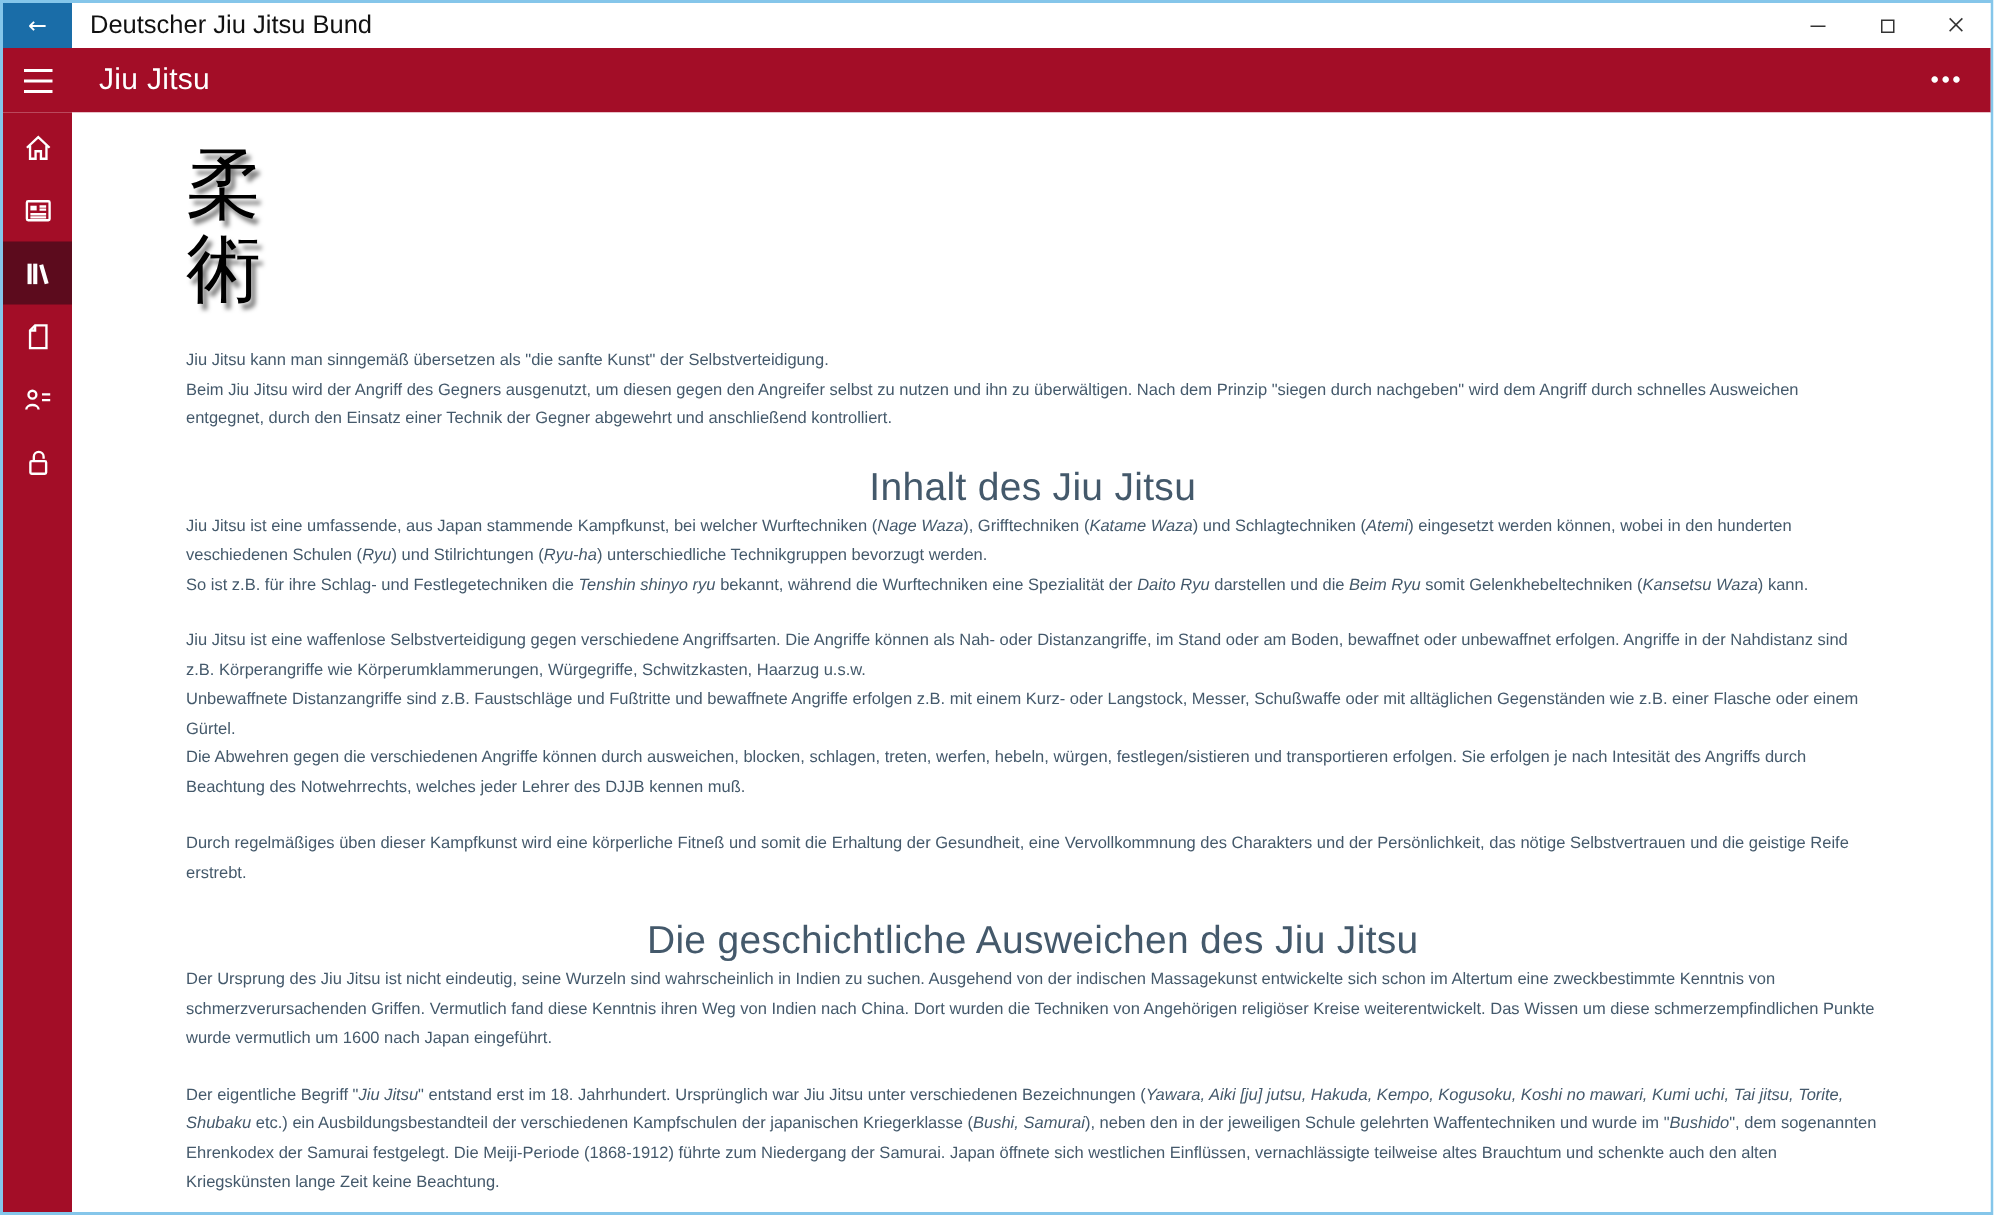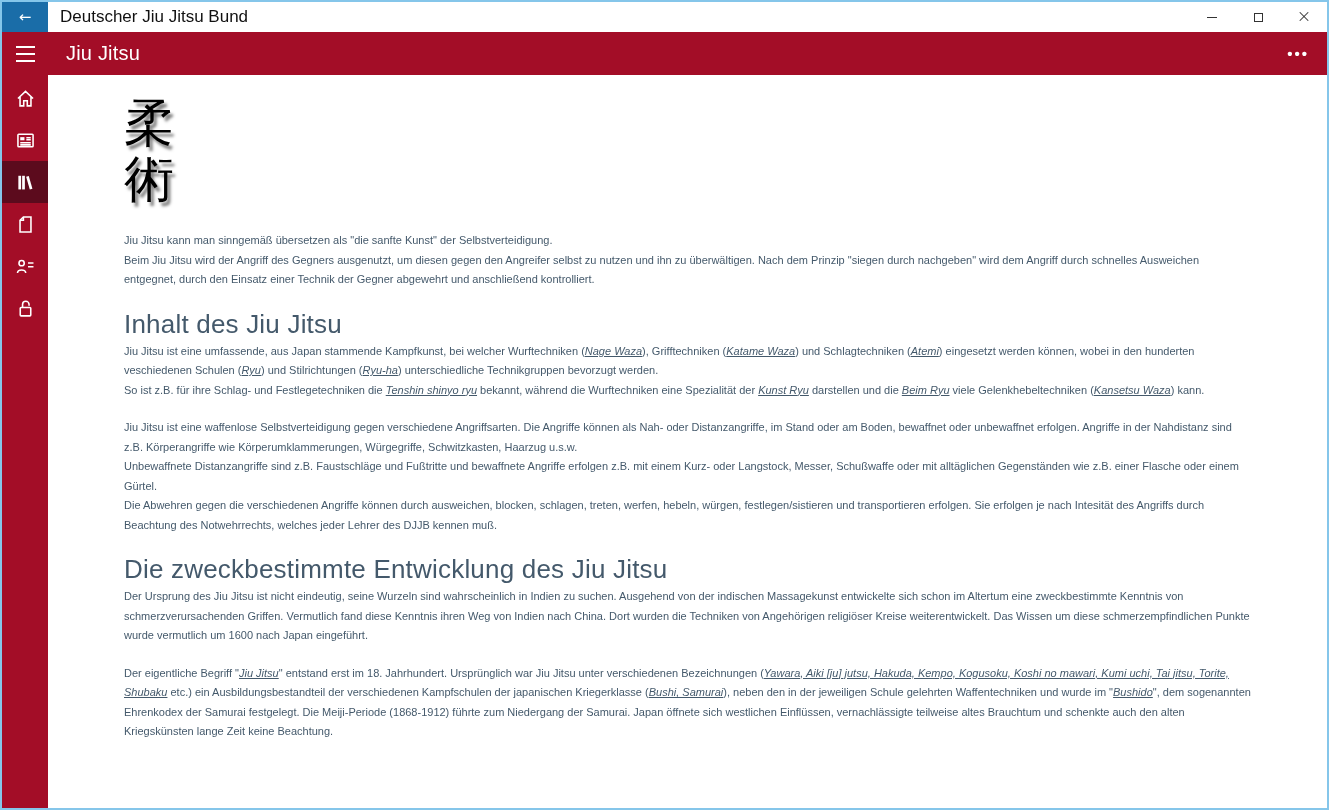--- a/index.html
+++ b/index.html
@@ -99,22 +99,23 @@
   .article { margin-top: 26px; }
   .article p {
     font-size: 11px; line-height: 19.5px;
     margin: 0 0 18px 0;
     white-space: pre-line;
   }
   .article h2 {
     font-size: 26px; line-height: 32px; font-weight: 400;
     margin: 0 0 2px 0;
     letter-spacing: 0.2px;
-  }
-  .article em { font-style: italic; text-decoration: underline; }
+    text-align: center;
+  }
+  .article em { font-style: italic; }
 </style>
 </head>
 <body>
 
 <div class="window">
 
   <div class="titlebar">
     <button class="back-btn">←</button>
     <span class="titlebar-title">Deutscher Jiu Jitsu Bund</span>
     <div class="win-controls">
@@ -202,24 +203,25 @@
       </div>
       <div class="kanji-row">
         <span class="kanji-char">術</span>
       </div>
 
       <div class="article" id="article">
           <p><span>Jiu Jitsu kann man sinngemäß übersetzen als "die sanfte Kunst" der Selbstverteidigung.
 Beim Jiu Jitsu wird der Angriff des Gegners ausgenutzt, um diesen gegen den Angreifer selbst zu nutzen und ihn zu überwältigen. Nach dem Prinzip "siegen durch nachgeben" wird dem Angriff durch schnelles Ausweichen entgegnet, durch den Einsatz einer Technik der Gegner abgewehrt und anschließend kontrolliert.</span></p>
           <h2>Inhalt des Jiu Jitsu</h2>
           <p><span>Jiu Jitsu ist eine umfassende, aus Japan stammende Kampfkunst, bei welcher Wurftechniken (</span><em>Nage Waza</em><span>), Grifftechniken (</span><em>Katame Waza</em><span>) und Schlagtechniken (</span><em>Atemi</em><span>) eingesetzt werden können, wobei in den hunderten veschiedenen Schulen (</span><em>Ryu</em><span>) und Stilrichtungen (</span><em>Ryu-ha</em><span>) unterschiedliche Technikgruppen bevorzugt werden.
-So ist z.B. für ihre Schlag- und Festlegetechniken die </span><em>Tenshin shinyo ryu</em><span> bekannt, während die Wurftechniken eine Spezialität der </span><em>Kunst Ryu</em><span> darstellen und die </span><em>Beim Ryu</em><span> viele Gelenkhebeltechniken (</span><em>Kansetsu Waza</em><span>) kann.</span></p>
+So ist z.B. für ihre Schlag- und Festlegetechniken die </span><em>Tenshin shinyo ryu</em><span> bekannt, während die Wurftechniken eine Spezialität der </span><em>Daito Ryu</em><span> darstellen und die </span><em>Beim Ryu</em><span> somit Gelenkhebeltechniken (</span><em>Kansetsu Waza</em><span>) kann.</span></p>
           <p><span>Jiu Jitsu ist eine waffenlose Selbstverteidigung gegen verschiedene Angriffsarten. Die Angriffe können als Nah- oder Distanzangriffe, im Stand oder am Boden, bewaffnet oder unbewaffnet erfolgen. Angriffe in der Nahdistanz sind z.B. Körperangriffe wie Körperumklammerungen, Würgegriffe, Schwitzkasten, Haarzug u.s.w.
 Unbewaffnete Distanzangriffe sind z.B. Faustschläge und Fußtritte und bewaffnete Angriffe erfolgen z.B. mit einem Kurz- oder Langstock, Messer, Schußwaffe oder mit alltäglichen Gegenständen wie z.B. einer Flasche oder einem Gürtel.
 Die Abwehren gegen die verschiedenen Angriffe können durch ausweichen, blocken, schlagen, treten, werfen, hebeln, würgen, festlegen/sistieren und transportieren erfolgen. Sie erfolgen je nach Intesität des Angriffs durch Beachtung des Notwehrrechts, welches jeder Lehrer des DJJB kennen muß.</span></p>
-          <h2>Die zweckbestimmte Entwicklung des Jiu Jitsu</h2>
+          <p><span>Durch regelmäßiges üben dieser Kampfkunst wird eine körperliche Fitneß und somit die Erhaltung der Gesundheit, eine Vervollkommnung des Charakters und der Persönlichkeit, das nötige Selbstvertrauen und die geistige Reife erstrebt.</span></p>
+          <h2>Die geschichtliche Ausweichen des Jiu Jitsu</h2>
           <p><span>Der Ursprung des Jiu Jitsu ist nicht eindeutig, seine Wurzeln sind wahrscheinlich in Indien zu suchen. Ausgehend von der indischen Massagekunst entwickelte sich schon im Altertum eine zweckbestimmte Kenntnis von schmerzverursachenden Griffen. Vermutlich fand diese Kenntnis ihren Weg von Indien nach China. Dort wurden die Techniken von Angehörigen religiöser Kreise weiterentwickelt. Das Wissen um diese schmerzempfindlichen Punkte wurde vermutlich um 1600 nach Japan eingeführt.</span></p>
           <p><span>Der eigentliche Begriff "</span><em>Jiu Jitsu</em><span>" entstand erst im 18. Jahrhundert. Ursprünglich war Jiu Jitsu unter verschiedenen Bezeichnungen (</span><em>Yawara, Aiki [ju] jutsu, Hakuda, Kempo, Kogusoku, Koshi no mawari, Kumi uchi, Tai jitsu, Torite, Shubaku</em><span> etc.) ein Ausbildungsbestandteil der verschiedenen Kampfschulen der japanischen Kriegerklasse (</span><em>Bushi, Samurai</em><span>), neben den in der jeweiligen Schule gelehrten Waffentechniken und wurde im "</span><em>Bushido</em><span>", dem sogenannten Ehrenkodex der Samurai festgelegt. Die Meiji-Periode (1868-1912) führte zum Niedergang der Samurai. Japan öffnete sich westlichen Einflüssen, vernachlässigte teilweise altes Brauchtum und schenkte auch den alten Kriegskünsten lange Zeit keine Beachtung.</span></p>
         </div>
 
     </div>
   </div>
 </div>
 
 </body></html>

